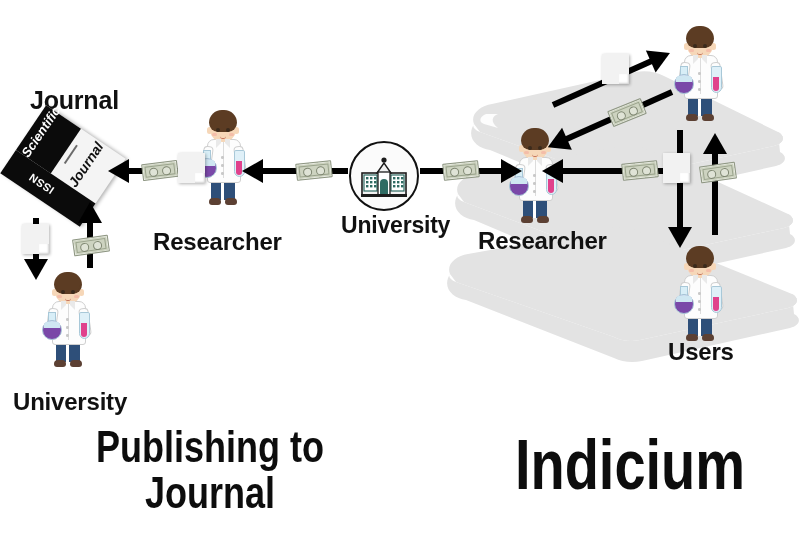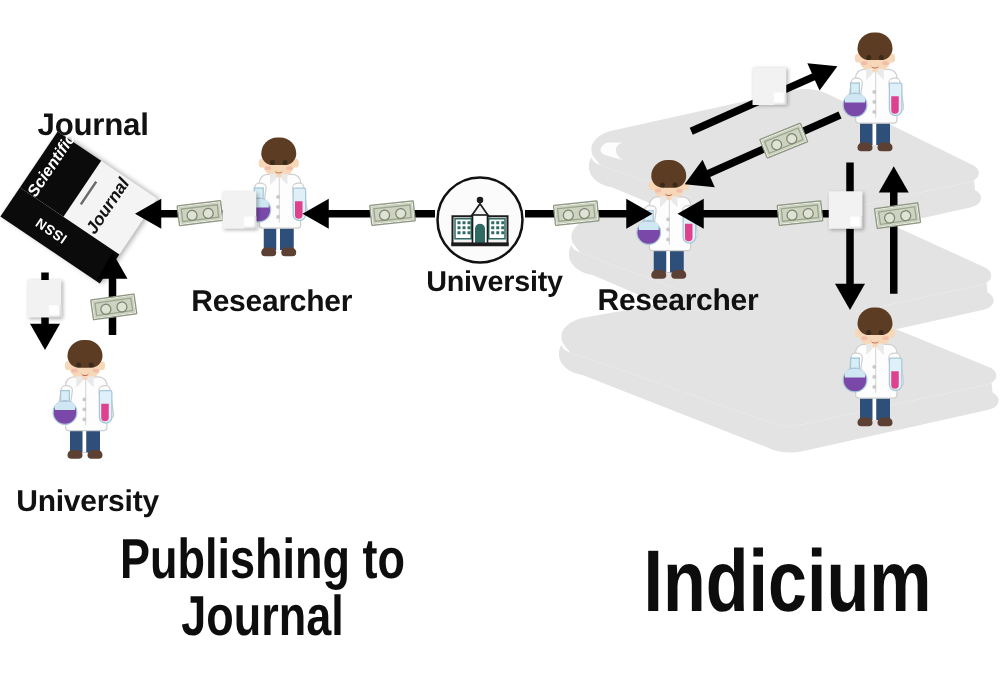--- a/index.html
+++ b/index.html
@@ -396,16 +396,17 @@
       <div class="p-mouth"></div>
     <div class="p-flask">
         <div class="neck"></div>
         <div class="bulb"></div>
       </div>
     <div class="p-tube">
         <div class="glass"></div>
         <div class="liq"></div>
       </div>
   </div>
+  <div class="lbl" style="left:668px;top:338px;font-size:24px;">Users</div>
 
   <div class="title" style="left:470px;top:430px;width:320px;font-size:70px;">Indicium</div>
 
 </div>
 
 </body></html>

